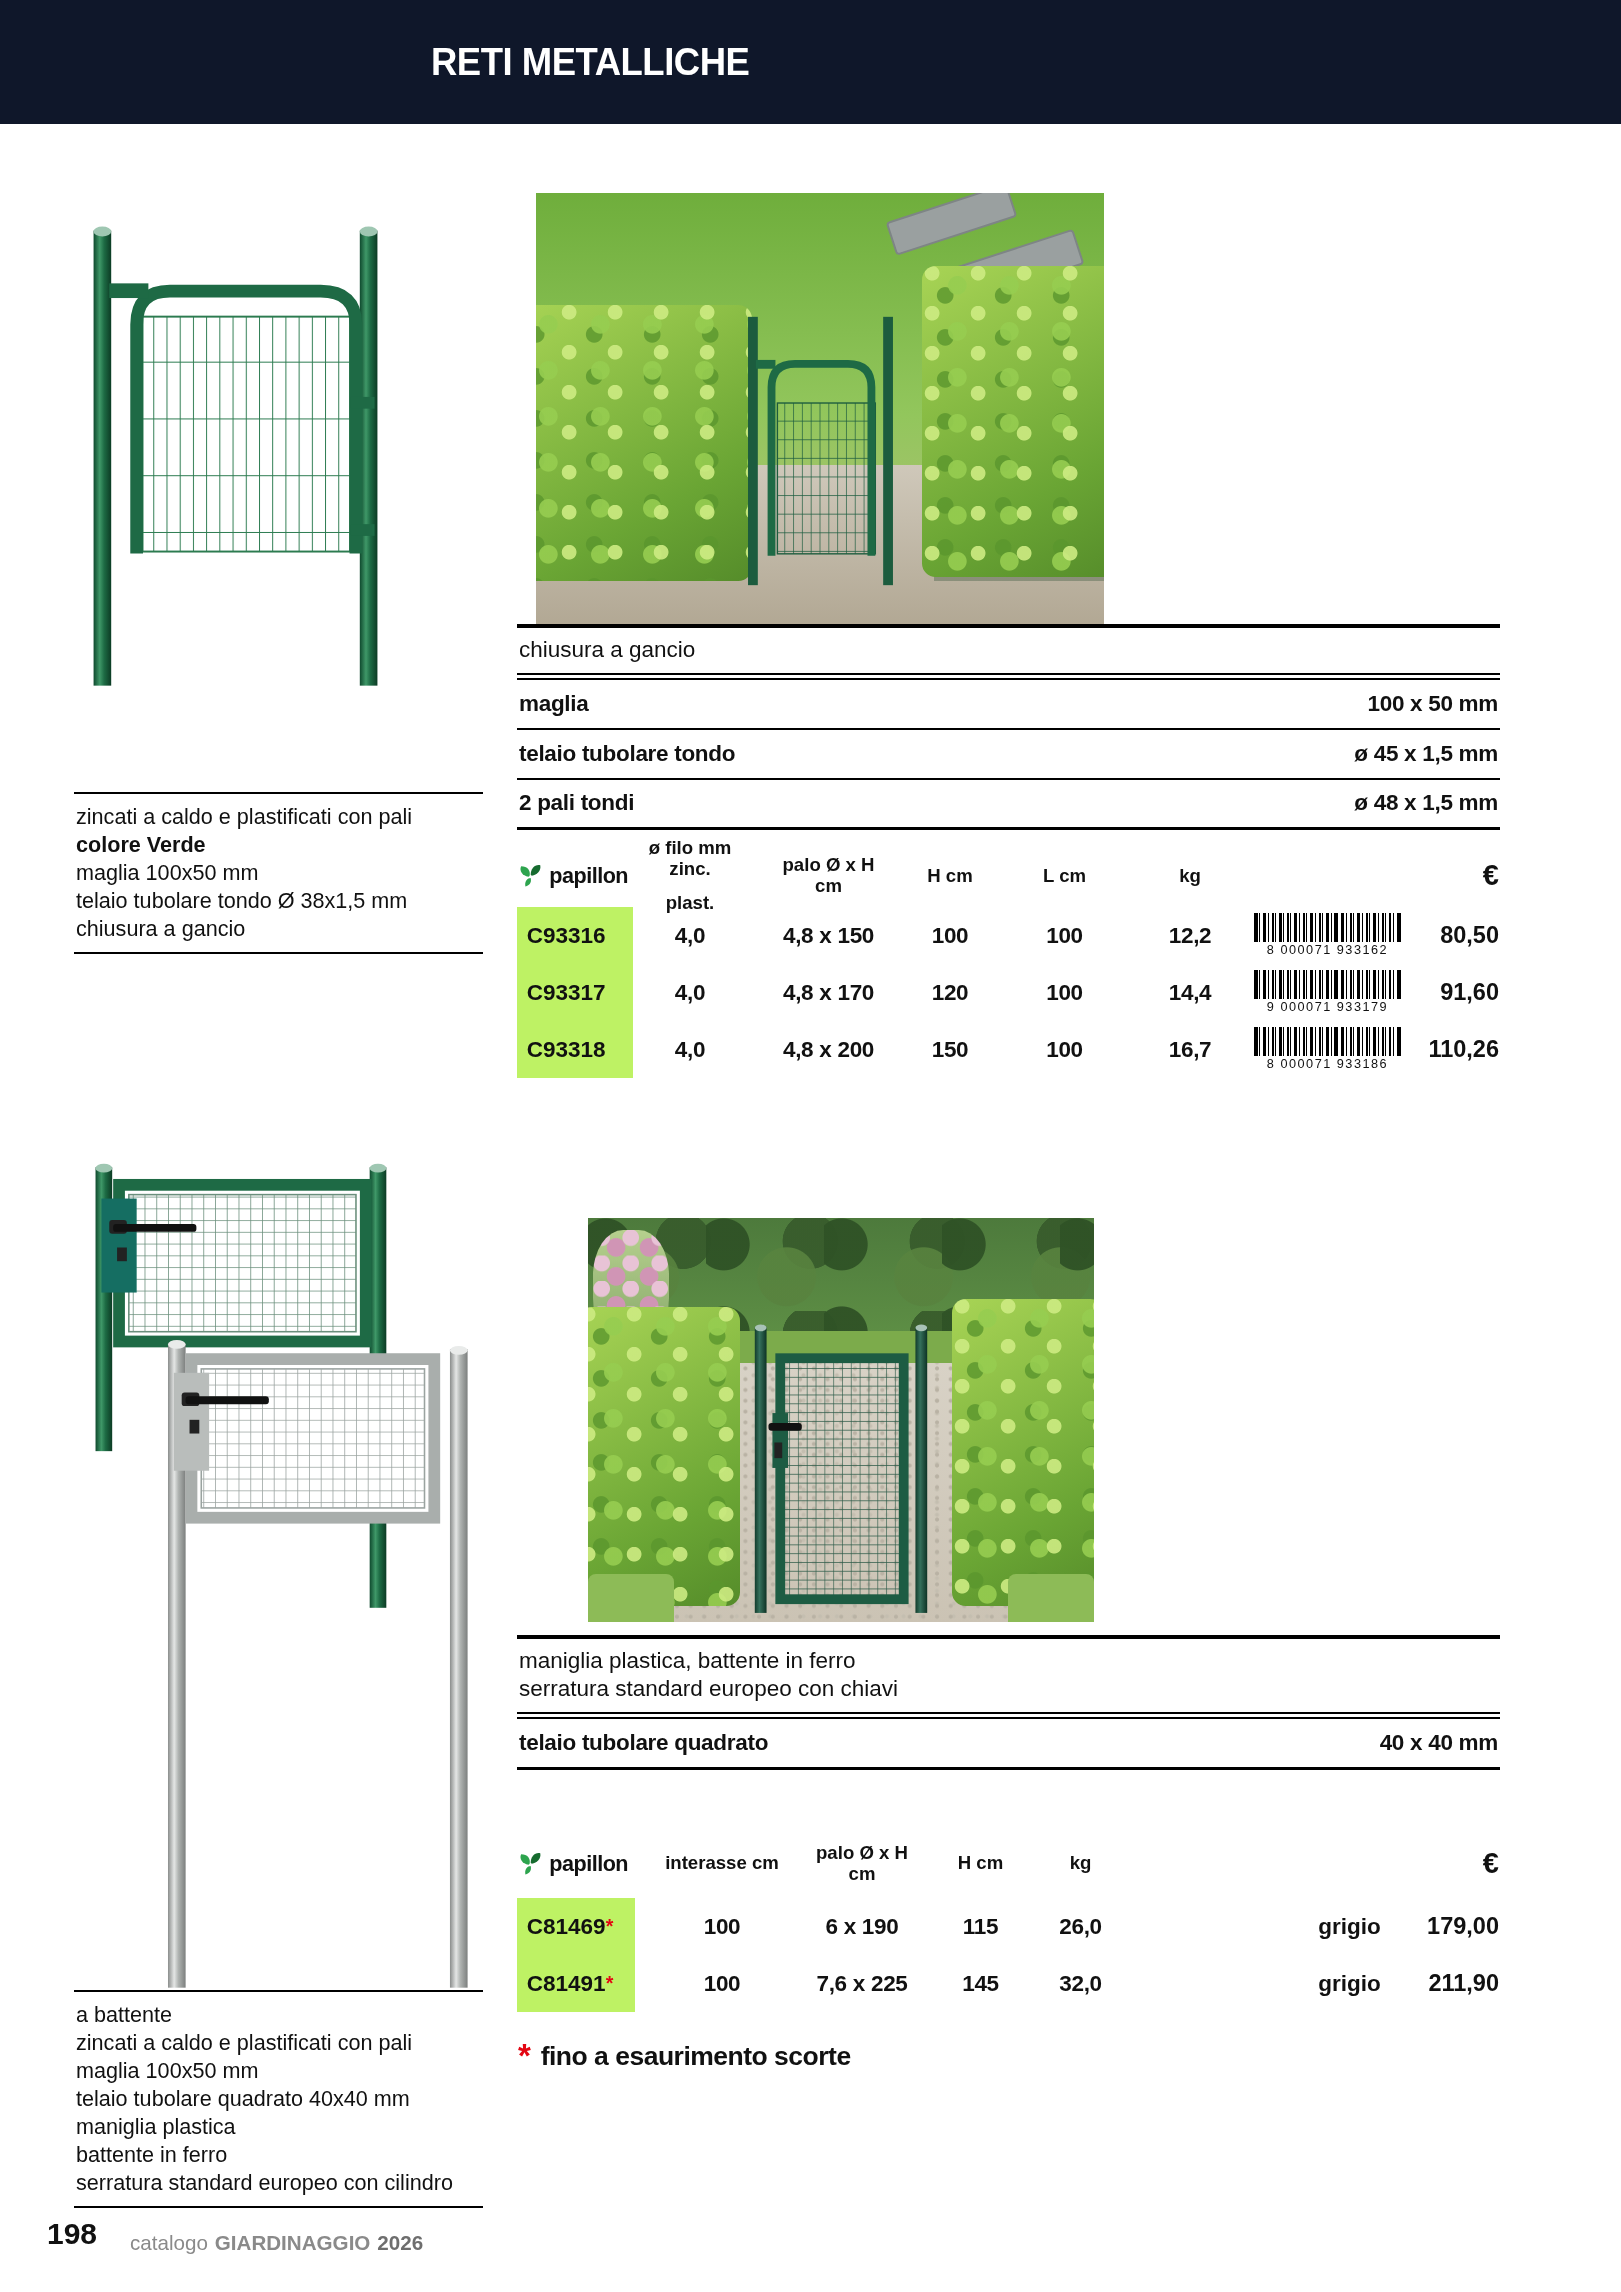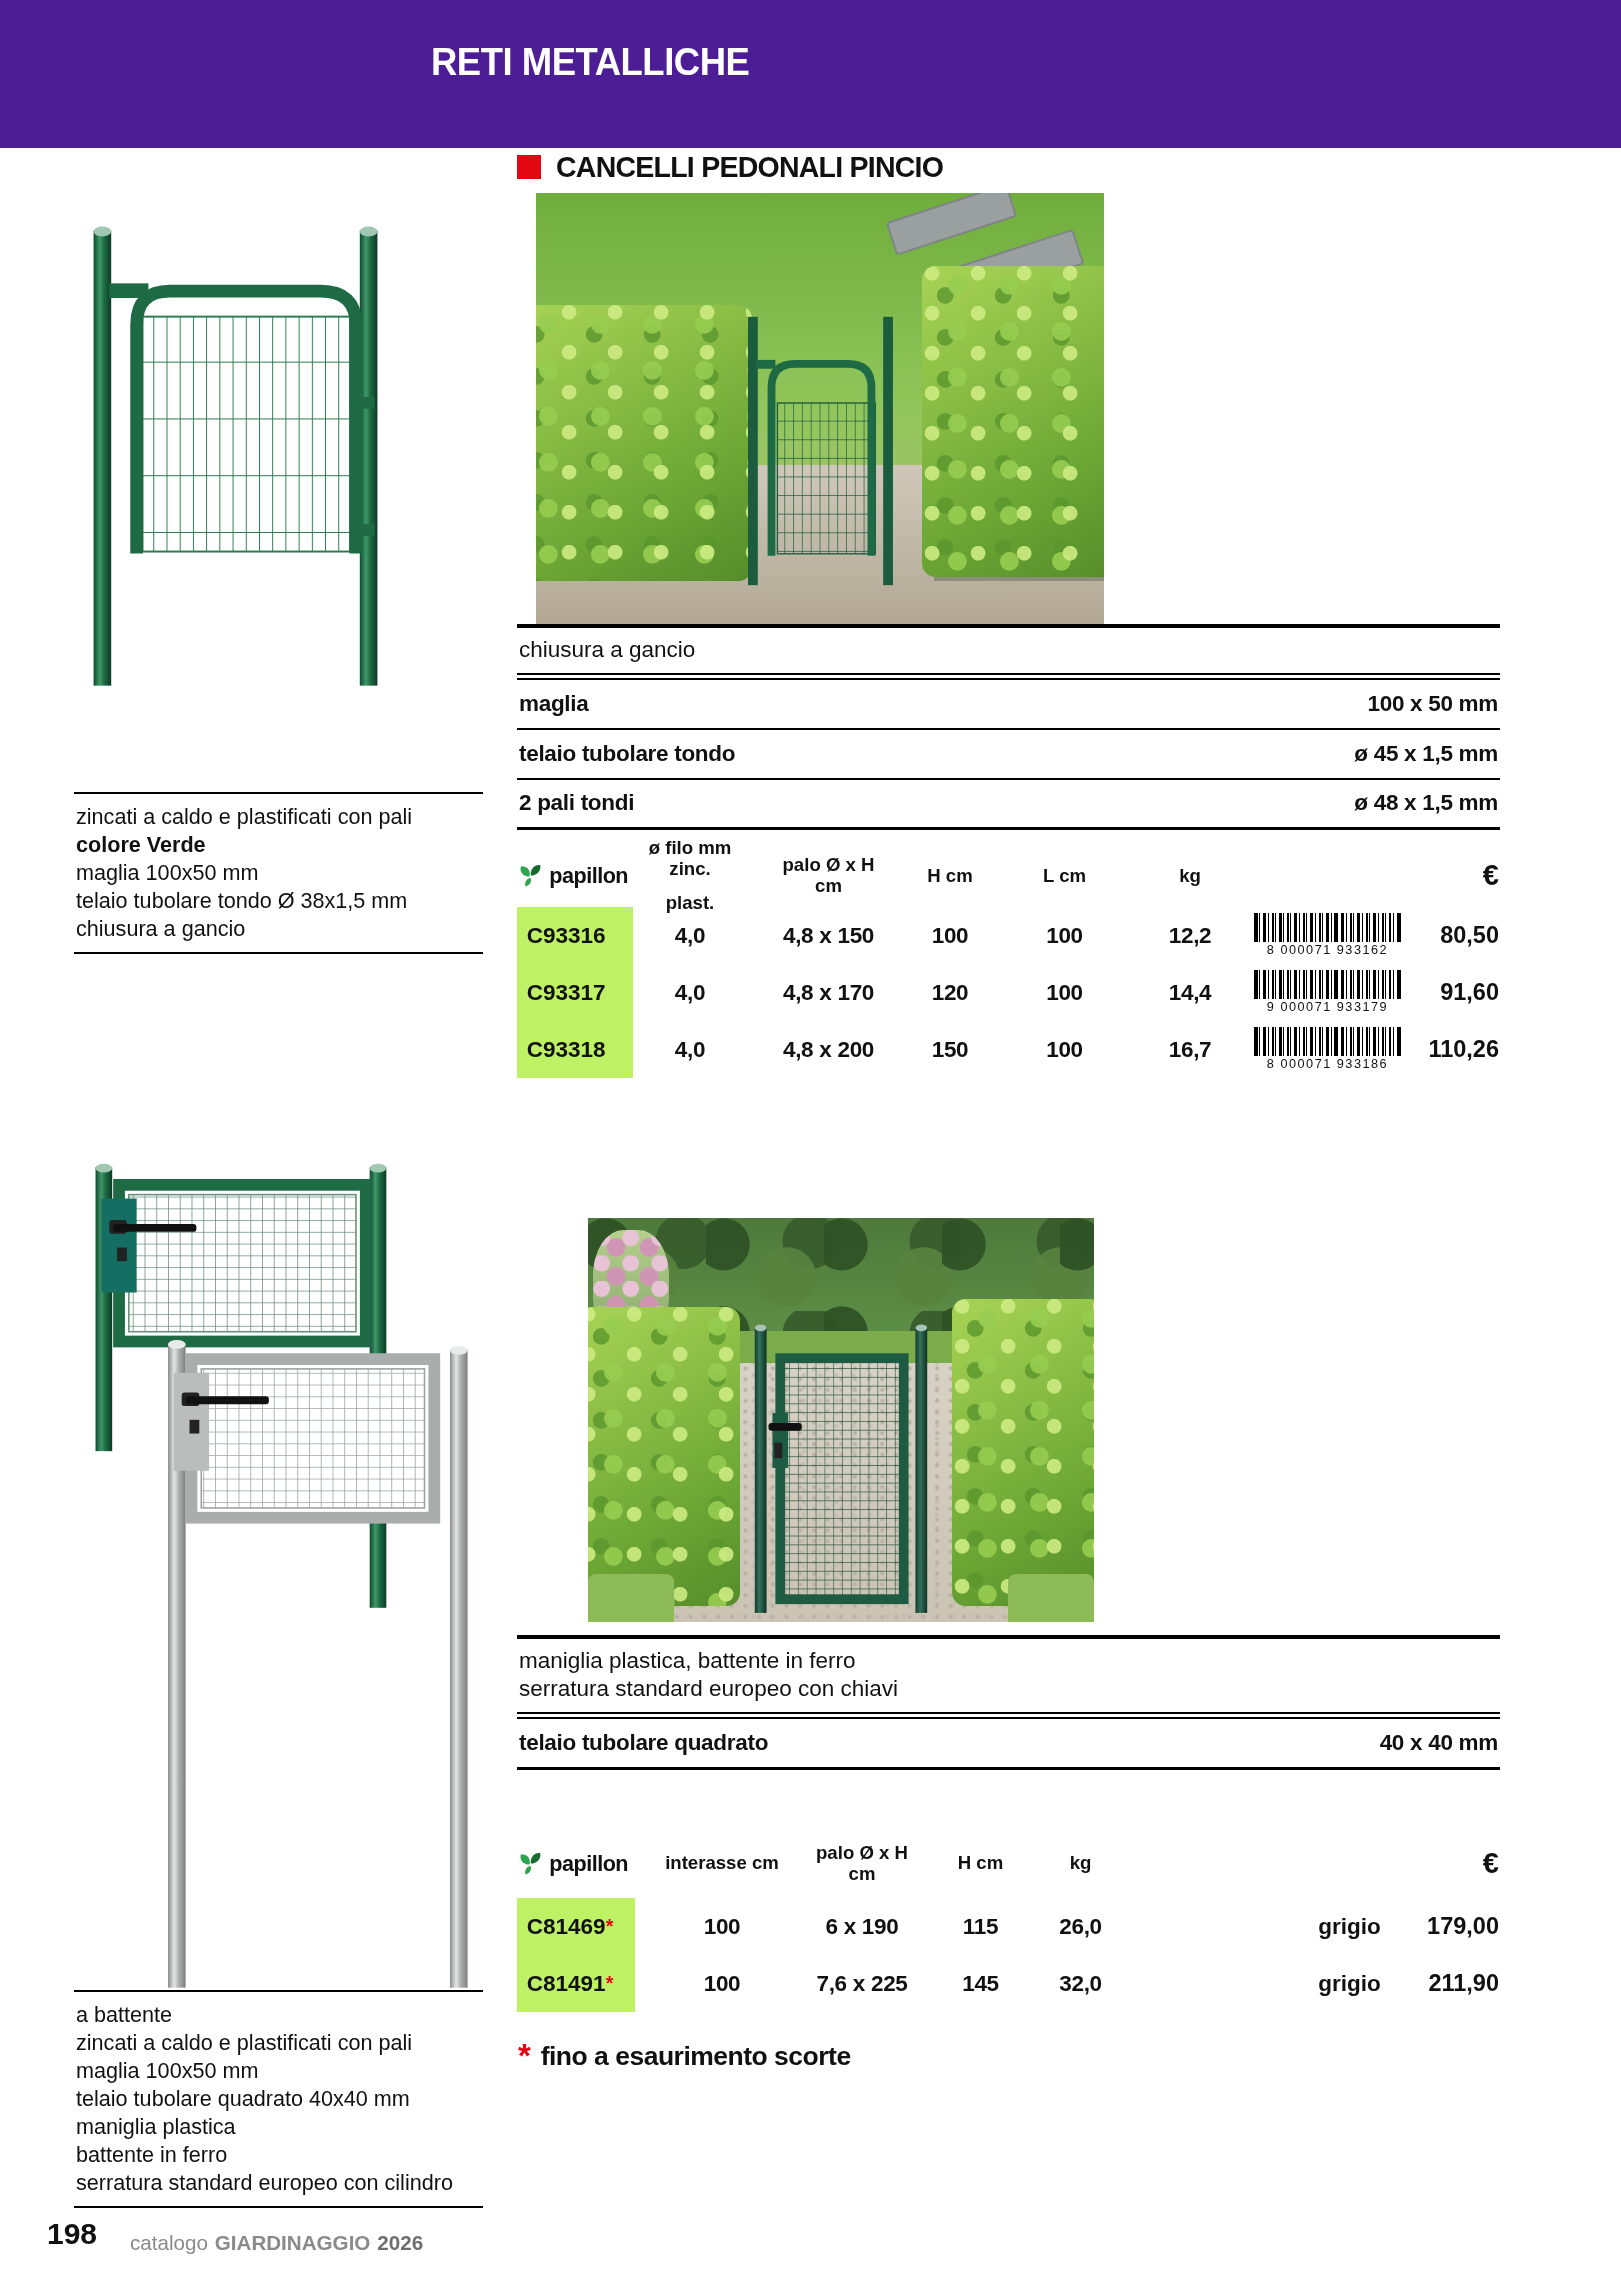--- a/index.html
+++ b/index.html
@@ -1,20 +1,20 @@
 <!DOCTYPE html>
 <html><head>
 <meta charset="utf-8">
 <style>
   * { margin:0; padding:0; box-sizing:border-box; }
   body { background:#ffffff; font-family:"Liberation Sans", sans-serif; color:#111; }
   .page { position:relative; width:1621px; height:2293px; background:#fff; overflow:hidden; }
 
   
-  .header-band { position:absolute; left:0; top:0; width:1621px; height:148px; background:#4c1d95; }
+  .header-band { position:absolute; left:0; top:0; width:1621px; height:124px; background:#0f172a; }
   .header-title { position:absolute; left:431px; top:0; height:124px; display:flex; align-items:center;
     font-size:38px; font-weight:bold; color:#fff; letter-spacing:-0.5px; transform:scaleX(0.96); transform-origin:left center; }
 
   
   .section-title { position:absolute; left:517px; display:flex; align-items:center; gap:15.7px; }
   .red-sq { width:23.5px; height:23.5px; background:#E30613; flex:0 0 auto; }
   .section-title-text { font-size:30px; font-weight:bold; letter-spacing:-0.8px; transform:scaleX(0.95); transform-origin:left center; white-space:nowrap; }
 
   
   .notes { position:absolute; left:74px; width:409px; border-top:2px solid #000; border-bottom:2px solid #000;
@@ -190,24 +190,20 @@
   <div class="notes" style="top:1990px">
     <div>a battente</div>
     <div>zincati a caldo e plastificati con pali</div>
     <div>maglia 100x50 mm</div>
     <div>telaio tubolare quadrato 40x40 mm</div>
     <div>maniglia plastica</div>
     <div>battente in ferro</div>
     <div>serratura standard europeo con cilindro</div>
   </div>
 
-  <div class="section-title" style="top:150px">
-    <div class="red-sq"></div>
-    <div class="section-title-text">CANCELLI PEDONALI PINCIO</div>
-  </div>
 
   <div class="photo p1">
     <div class="p1-top"></div>
     <div class="p1-bottom"></div>
     <div class="p1-stone" style="left:62%;top:2%;width:127px;height:35px"></div>
     <div class="p1-stone" style="left:72%;top:13%;width:137px;height:37px"></div>
     <div class="p1-stone" style="left:83%;top:26%;width:137px;height:39px"></div>
     <div class="p1-wall" style="left:0"></div>
     <div class="p1-wall" style="right:0"></div>
     <div class="hedge" style="left:-4%;top:26%;width:42%;height:64%"></div>

